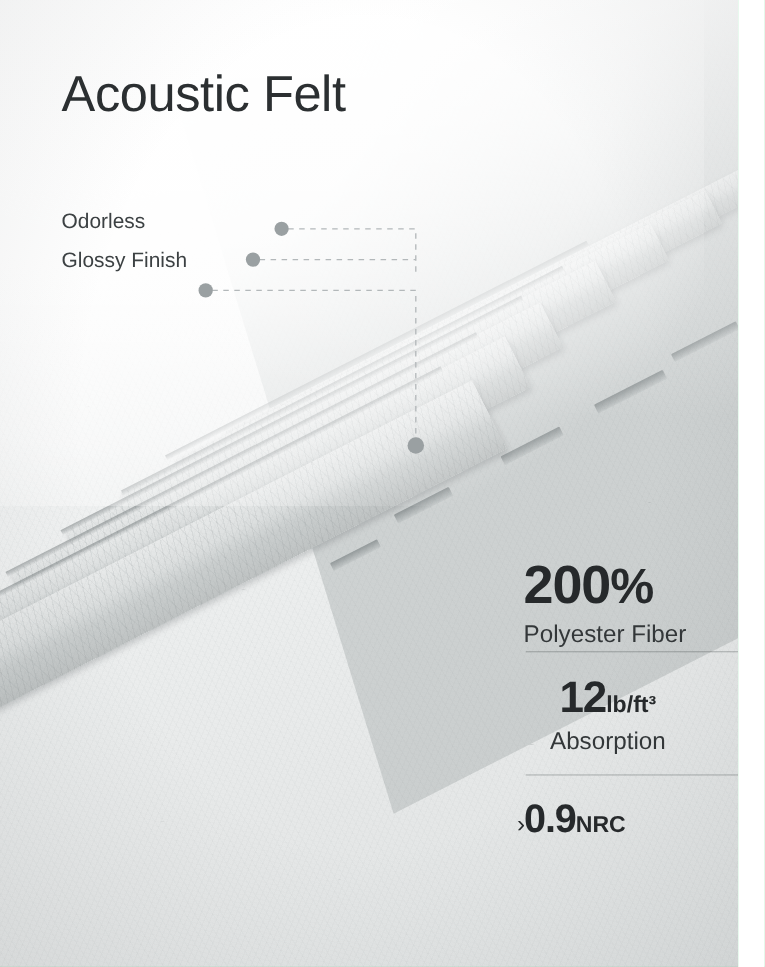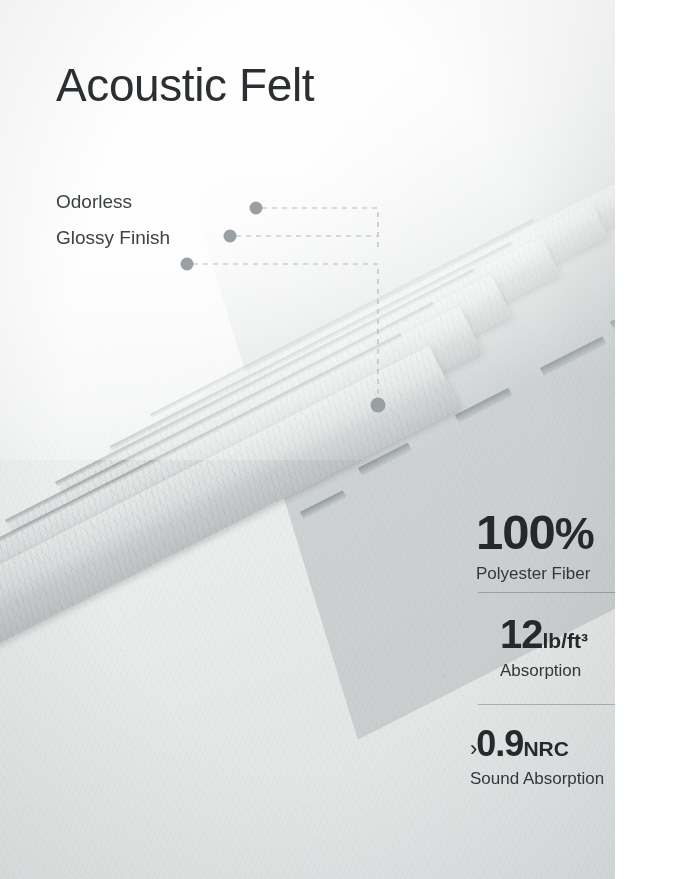--- a/index.html
+++ b/index.html
@@ -5,21 +5,21 @@
   html, body {
     margin: 0;
     padding: 0;
     background: #ffffff;
   }
   body {
     font-family: "Liberation Sans", sans-serif;
   }
   #page {
     position: relative;
-    width: 615px;
+    width: 671px;
     height: 879px;
     overflow: hidden;
     background: #22c55e;
   }
 
   
   .bg-base {
     position: absolute;
     inset: 0;
     background:
@@ -183,38 +183,38 @@
     color: #26292b;
     text-align: left;
   }
   .stat .value {
     font-weight: 700;
     line-height: 1;
     letter-spacing: -1px;
     white-space: nowrap;
   }
   .stat .caption {
-    font-size: 17px;
+    font-size: 22px;
     color: #333739;
     margin-top: 7px;
     white-space: nowrap;
   }
   .stat .unit {
     font-size: 21px;
     font-weight: 700;
     letter-spacing: 0;
   }
   .stat .pre {
     font-size: 22px;
     font-weight: 400;
   }
 
   .stat-1 { left: 476px; top: 508px; }
   .stat-1 .value { font-size: 49px; }
-  .stat-2 { left: 500px; top: 614px; }
+  .stat-2 { left: 500px; top: 614px; text-align: center; }
   .stat-2 .value { font-size: 40px; }
   .stat-3 { left: 470px; top: 726px; }
   .stat-3 .value { font-size: 36px; }
 
   .rule {
     position: absolute;
     height: 1px;
     background: rgba(70,76,78,.35);
   }
   .rule-1 { left: 478px; top: 592px; width: 210px; }
@@ -288,34 +288,33 @@
     <g fill="#9aa0a2">
       <circle cx="256" cy="208" r="6.5"></circle>
       <circle cx="230" cy="236" r="6.5"></circle>
       <circle cx="187" cy="264" r="6.5"></circle>
       <circle cx="378" cy="405" r="7.5"></circle>
     </g>
   </svg>
 
   <div class="stat stat-1">
     <div class="value">
-      <span>100</span><span class="unit" style="font-size:45px;">%</span>
+      <span>200</span><span class="unit" style="font-size:45px;">%</span>
     </div>
     <div class="caption">Polyester Fiber</div>
   </div>
   <div class="rule rule-1"></div>
 
   <div class="stat stat-2">
     <div class="value">
       <span>12</span><span class="unit">lb/ft³</span>
     </div>
     <div class="caption">Absorption</div>
   </div>
   <div class="rule rule-2"></div>
 
   <div class="stat stat-3">
     <div class="value">
       <span class="pre">›</span><span>0.9</span><span class="unit">NRC</span>
     </div>
-    <div class="caption">Sound Absorption</div>
   </div>
 
 </div>
 
 </body></html>

